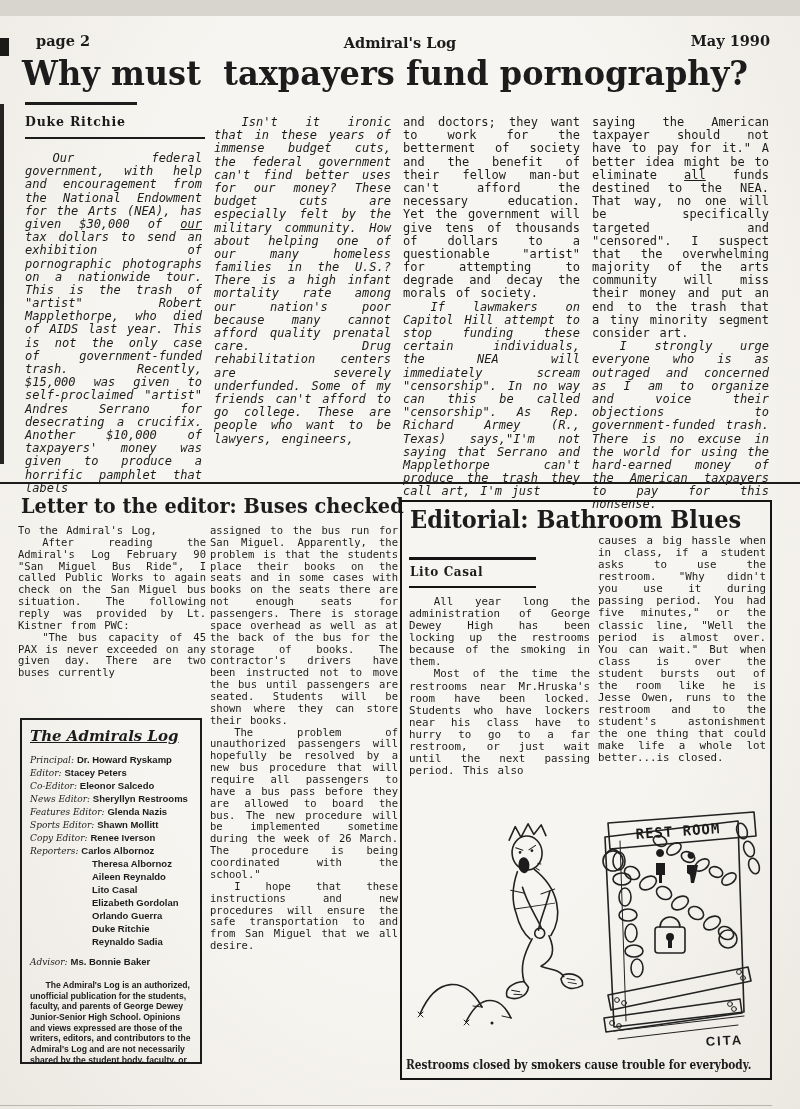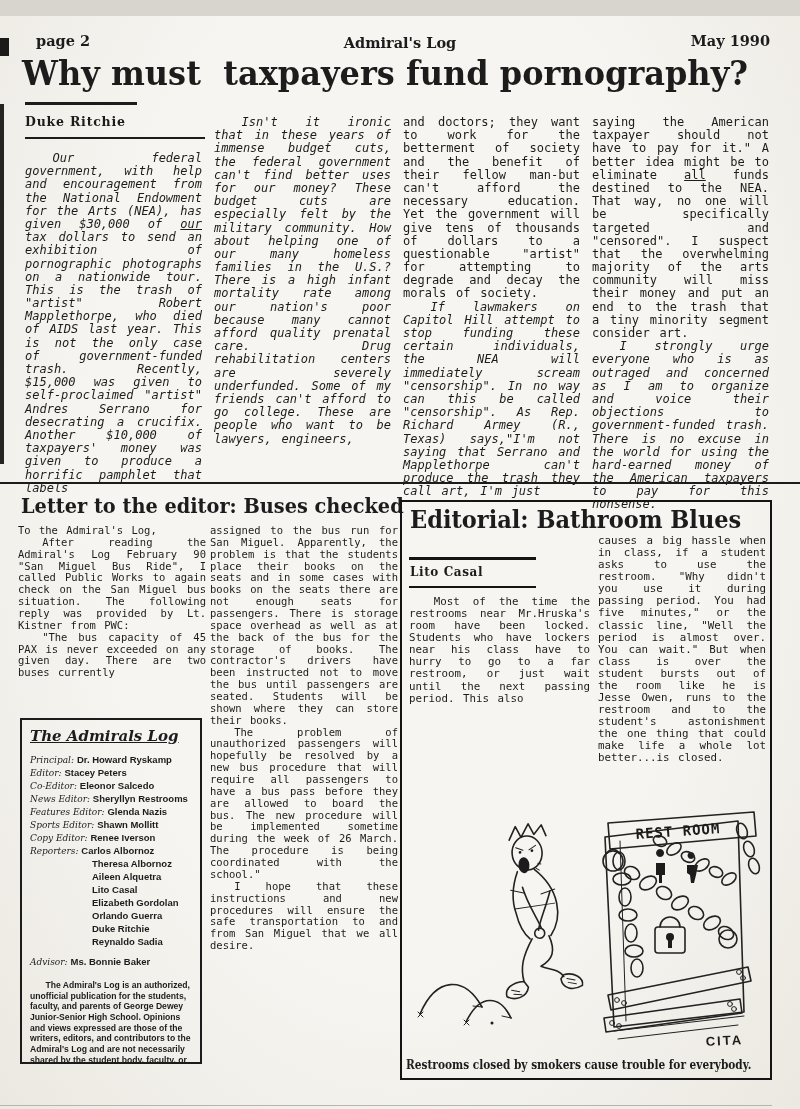--- a/index.html
+++ b/index.html
@@ -142,37 +142,38 @@
     <div class="mh-title">The Admirals Log</div>
     <div class="mh-row"><span class="role">Principal:</span> <span class="name">Dr. Howard Ryskamp</span></div>
     <div class="mh-row"><span class="role">Editor:</span> <span class="name">Stacey Peters</span></div>
     <div class="mh-row"><span class="role">Co-Editor:</span> <span class="name">Eleonor Salcedo</span></div>
     <div class="mh-row"><span class="role">News Editor:</span> <span class="name">Sheryllyn Restrooms</span></div>
     <div class="mh-row"><span class="role">Features Editor:</span> <span class="name">Glenda Nazis</span></div>
     <div class="mh-row"><span class="role">Sports Editor:</span> <span class="name">Shawn Mollitt</span></div>
     <div class="mh-row"><span class="role">Copy Editor:</span> <span class="name">Renee Iverson</span></div>
     <div class="mh-row"><span class="role">Reporters:</span> <span class="name">Carlos Albornoz</span></div>
     <div class="mh-rep-extra">Theresa Albornoz</div>
-    <div class="mh-rep-extra">Aileen Alquetra</div>
+    <div class="mh-rep-extra">Aileen Reynaldo</div>
     <div class="mh-rep-extra">Lito Casal</div>
     <div class="mh-rep-extra">Elizabeth Gordolan</div>
     <div class="mh-rep-extra">Orlando Guerra</div>
     <div class="mh-rep-extra">Duke Ritchie</div>
     <div class="mh-rep-extra">Reynaldo Sadia</div>
     <div class="mh-row mh-advisor"><span class="role">Advisor:</span> <span class="name">Ms. Bonnie Baker</span></div>
     <div class="mh-disclaimer">The Admiral's Log is an authorized, unofficial publication for the students, faculty, and parents of George Dewey Junior-Senior High School. Opinions and views expressed are those of the writers, editors, and contributors to the Admiral's Log and are not necessarily shared by the student body, faculty, or administration of George Dewey Junior-Senior High School, nor are they shared by DoD Dependents Schools-Pacific Region, the Department of Defense, or the United States Government.</div>
   </div>
 
   <div class="ed-box"></div>
   <h2 class="ed-headline" style="margin:0;">Editorial: Bathroom Blues</h2>
   <div class="ed-rule1"></div>
   <div class="ed-byline">Lito Casal</div>
   <div class="ed-rule2"></div>
 
   <div class="ed-col edc1">
+    <p class="ind">All year long the administration of George Dewey High has been locking up the restrooms because of the smoking in them.</p>
     <p class="ind">Most of the time the restrooms near Mr.Hruska's room have been locked. Students who have lockers near his class have to hurry to go to a far restroom, or just wait until the next passing period. This also</p>
   </div>
   <div class="ed-col edc2">
     <p>causes a big hassle when in class, if a student asks to use the restroom. "Why didn't you use it during passing period. You had five minutes," or the classic line, "Well the period is almost over. You can wait." But when class is over the student bursts out of the room like he is Jesse Owen, runs to the restroom and to the student's astonishment the one thing that could make life a whole lot better...is closed.</p>
   </div>
 
   <svg class="cartoon" viewBox="0 0 358 245" xmlns="http://www.w3.org/2000/svg">
 
     <g>
       <path class="ln" d="M197,28 L330,12 L336,203 L206,218 Z"></path>

